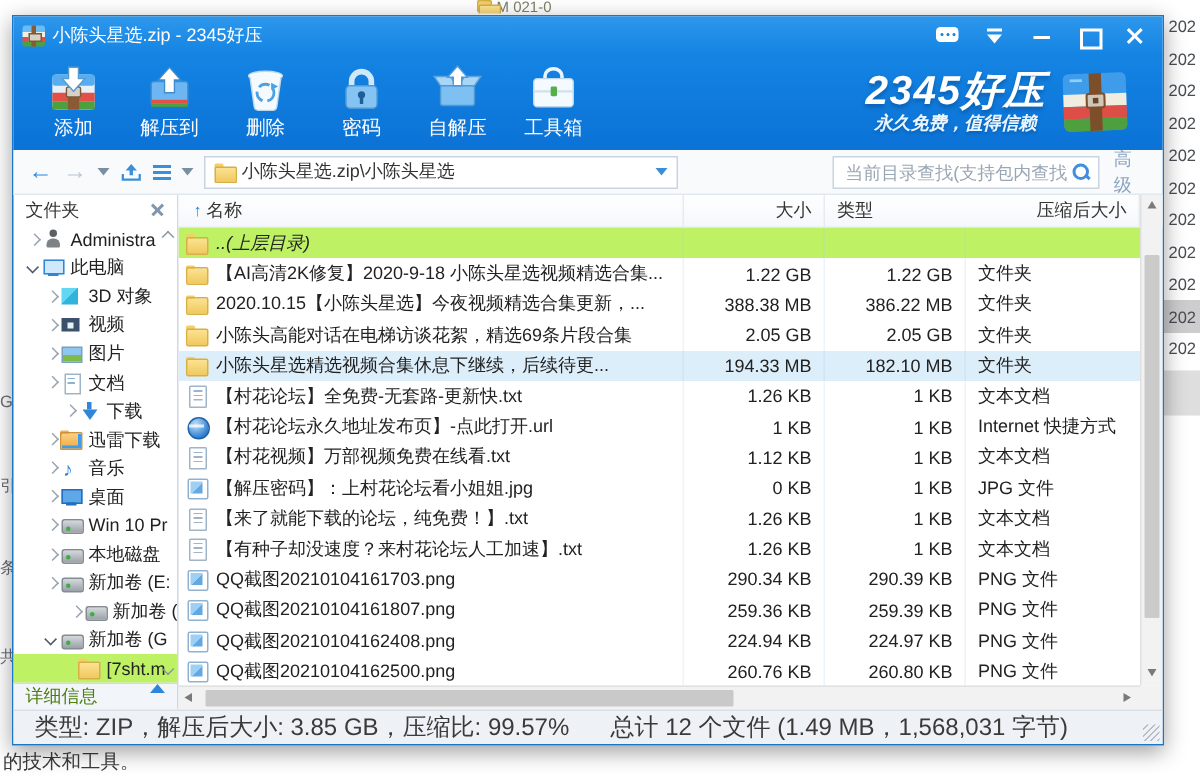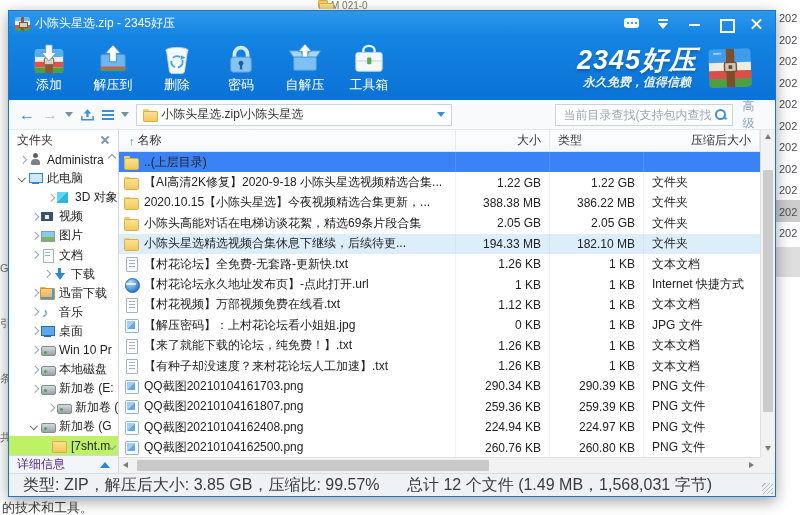--- a/index.html
+++ b/index.html
@@ -73,21 +73,21 @@
   .tree{flex:1;overflow:hidden;position:relative;}
   .trow{display:flex;align-items:center;height:19.1px;font-size:12px;color:#222;white-space:nowrap;overflow:hidden;}
   .trow.sel{background:#bef264;}
   .chev{width:10px;height:10px;flex:none;margin-right:1px;position:relative;}
   .chev.r::before{content:"";position:absolute;left:2.5px;top:2px;width:4.5px;height:4.5px;border-right:1.3px solid #98a4b0;border-bottom:1.3px solid #98a4b0;transform:rotate(-45deg);}
   .chev.d::before{content:"";position:absolute;left:2px;top:1px;width:4.5px;height:4.5px;border-right:1.3px solid #4a5a68;border-bottom:1.3px solid #4a5a68;transform:rotate(45deg);}
   .tscroll{position:absolute;right:1px;width:9px;height:8px;}
   .tscroll.up{top:2px;} .tscroll.dn{bottom:4px;}
   .tscroll::before{content:"";position:absolute;left:1px;top:1px;width:5px;height:5px;border-right:1.3px solid #8a96a2;border-bottom:1.3px solid #8a96a2;}
   .tscroll.up::before{transform:rotate(-135deg);top:3px;} .tscroll.dn::before{transform:rotate(45deg);top:0;}
-  .side-foot{height:18px;border-top:1px solid #d0d8e0;background:#f2f6fa;display:flex;align-items:center;font-size:12px;color:#4c1d95;padding:0 8px;flex:none;}
+  .side-foot{height:18px;border-top:1px solid #d0d8e0;background:#f2f6fa;display:flex;font-size:12px;color:#4d7c0f;padding:0 8px;flex:none;}
   .tri-up{margin-left:auto;width:0;height:0;border-left:5px solid transparent;border-right:5px solid transparent;border-bottom:6px solid #2f86d8;}
   
   .ti{width:15px;height:13px;position:relative;flex:none;margin-right:4px;}
   .ti-user::before{content:"";position:absolute;left:5px;top:0;width:5px;height:5px;border-radius:50%;background:#5d6166;}
   .ti-user::after{content:"";position:absolute;left:3px;top:5.5px;width:9px;height:6px;border-radius:4px 4px 1px 1px;background:#7d8287;}
   .ti-pc::before{content:"";position:absolute;left:1px;top:1px;width:12px;height:8px;border:1.5px solid #2f86d8;background:#cfe8fb;}
   .ti-pc::after{content:"";position:absolute;left:4px;top:10px;width:7px;height:2px;background:#2f86d8;}
   .ti-cube::before{content:"";position:absolute;left:1px;top:1px;width:11px;height:11px;background:linear-gradient(135deg,#62d6f2 0 50%,#2fb4dc 50%);}
   .ti-video::before{content:"";position:absolute;left:1px;top:2px;width:12px;height:9px;background:#3b516b;}
   .ti-video::after{content:"";position:absolute;left:5px;top:4.5px;width:4px;height:4px;background:#e8f0f8;}
@@ -108,21 +108,21 @@
   
   .list{flex:1;position:relative;display:flex;flex-direction:column;min-width:0;}
   .lheader{height:22px;flex:none;display:flex;align-items:center;background:linear-gradient(180deg,#fdfefe,#f5f8fb);border-bottom:1px solid #e0e6ed;font-size:12px;color:#333;padding-right:15px;}
   .hc{height:100%;display:flex;align-items:center;border-right:1px solid #e6ebf1;padding:0 8px;flex:none;}
   .hc-name{flex:0 0 337px;padding-left:10px;gap:3px;}
   .hc-size,.hc-packed{flex:0 0 94px;justify-content:flex-end;}
   .hc-type{flex:1;border-right:none;}
   .sort{color:#2f86d8;font-size:11px;}
   .rows{flex:1;overflow:hidden;padding-right:15px;}
   .lrow{display:flex;align-items:center;height:20.4px;font-size:12px;color:#222;white-space:nowrap;}
-  .lrow.sel1{background:#3b82f6;} .lrow.sel2{background:#ddeefb;}
+  .lrow.sel1{background:#bef264;font-style:italic;} .lrow.sel2{background:#ddeefb;}
   .lc{height:100%;display:flex;align-items:center;padding:0 8px;border-right:1px solid rgba(170,200,230,.22);flex:none;overflow:hidden;}
   .lc-name{flex:0 0 337px;padding-left:4px;}
   .lc-size,.lc-packed{flex:0 0 94px;justify-content:flex-end;}
   .lc-type{flex:1;border-right:none;}
   .lc-name span.nm{overflow:hidden;white-space:nowrap;}
   
   .fi{width:16px;height:14px;margin-right:5px;position:relative;flex:none;}
   .fi-folder::before{content:"";position:absolute;left:1px;top:1px;width:6px;height:3px;background:#f3cf6a;border-radius:1px;}
   .fi-folder::after{content:"";position:absolute;left:1px;top:2.5px;width:13px;height:10px;background:linear-gradient(180deg,#fbe291,#f0c95f);border:1px solid #d8ae49;border-radius:1.5px;}
   .fi-txt::after{content:"";position:absolute;left:3px;top:0;width:10px;height:13px;background:#fff;border:1px solid #9fb4c6;border-radius:1px;}
@@ -304,21 +304,21 @@
       <div class="trow" style="padding-left: 8px;">
             <span class="chev r"></span>
             <span class="ti ti-user"></span>
             <span>Administra</span>
           </div>
           <div class="trow" style="padding-left: 8px;">
             <span class="chev d"></span>
             <span class="ti ti-pc"></span>
             <span>此电脑</span>
           </div>
-          <div class="trow" style="padding-left: 36px;">
+          <div class="trow" style="padding-left: 20px;">
             <span class="chev r"></span>
             <span class="ti ti-cube"></span>
             <span>3D 对象</span>
           </div>
           <div class="trow" style="padding-left: 20px;">
             <span class="chev r"></span>
             <span class="ti ti-video"></span>
             <span>视频</span>
           </div>
           <div class="trow" style="padding-left: 20px;">

